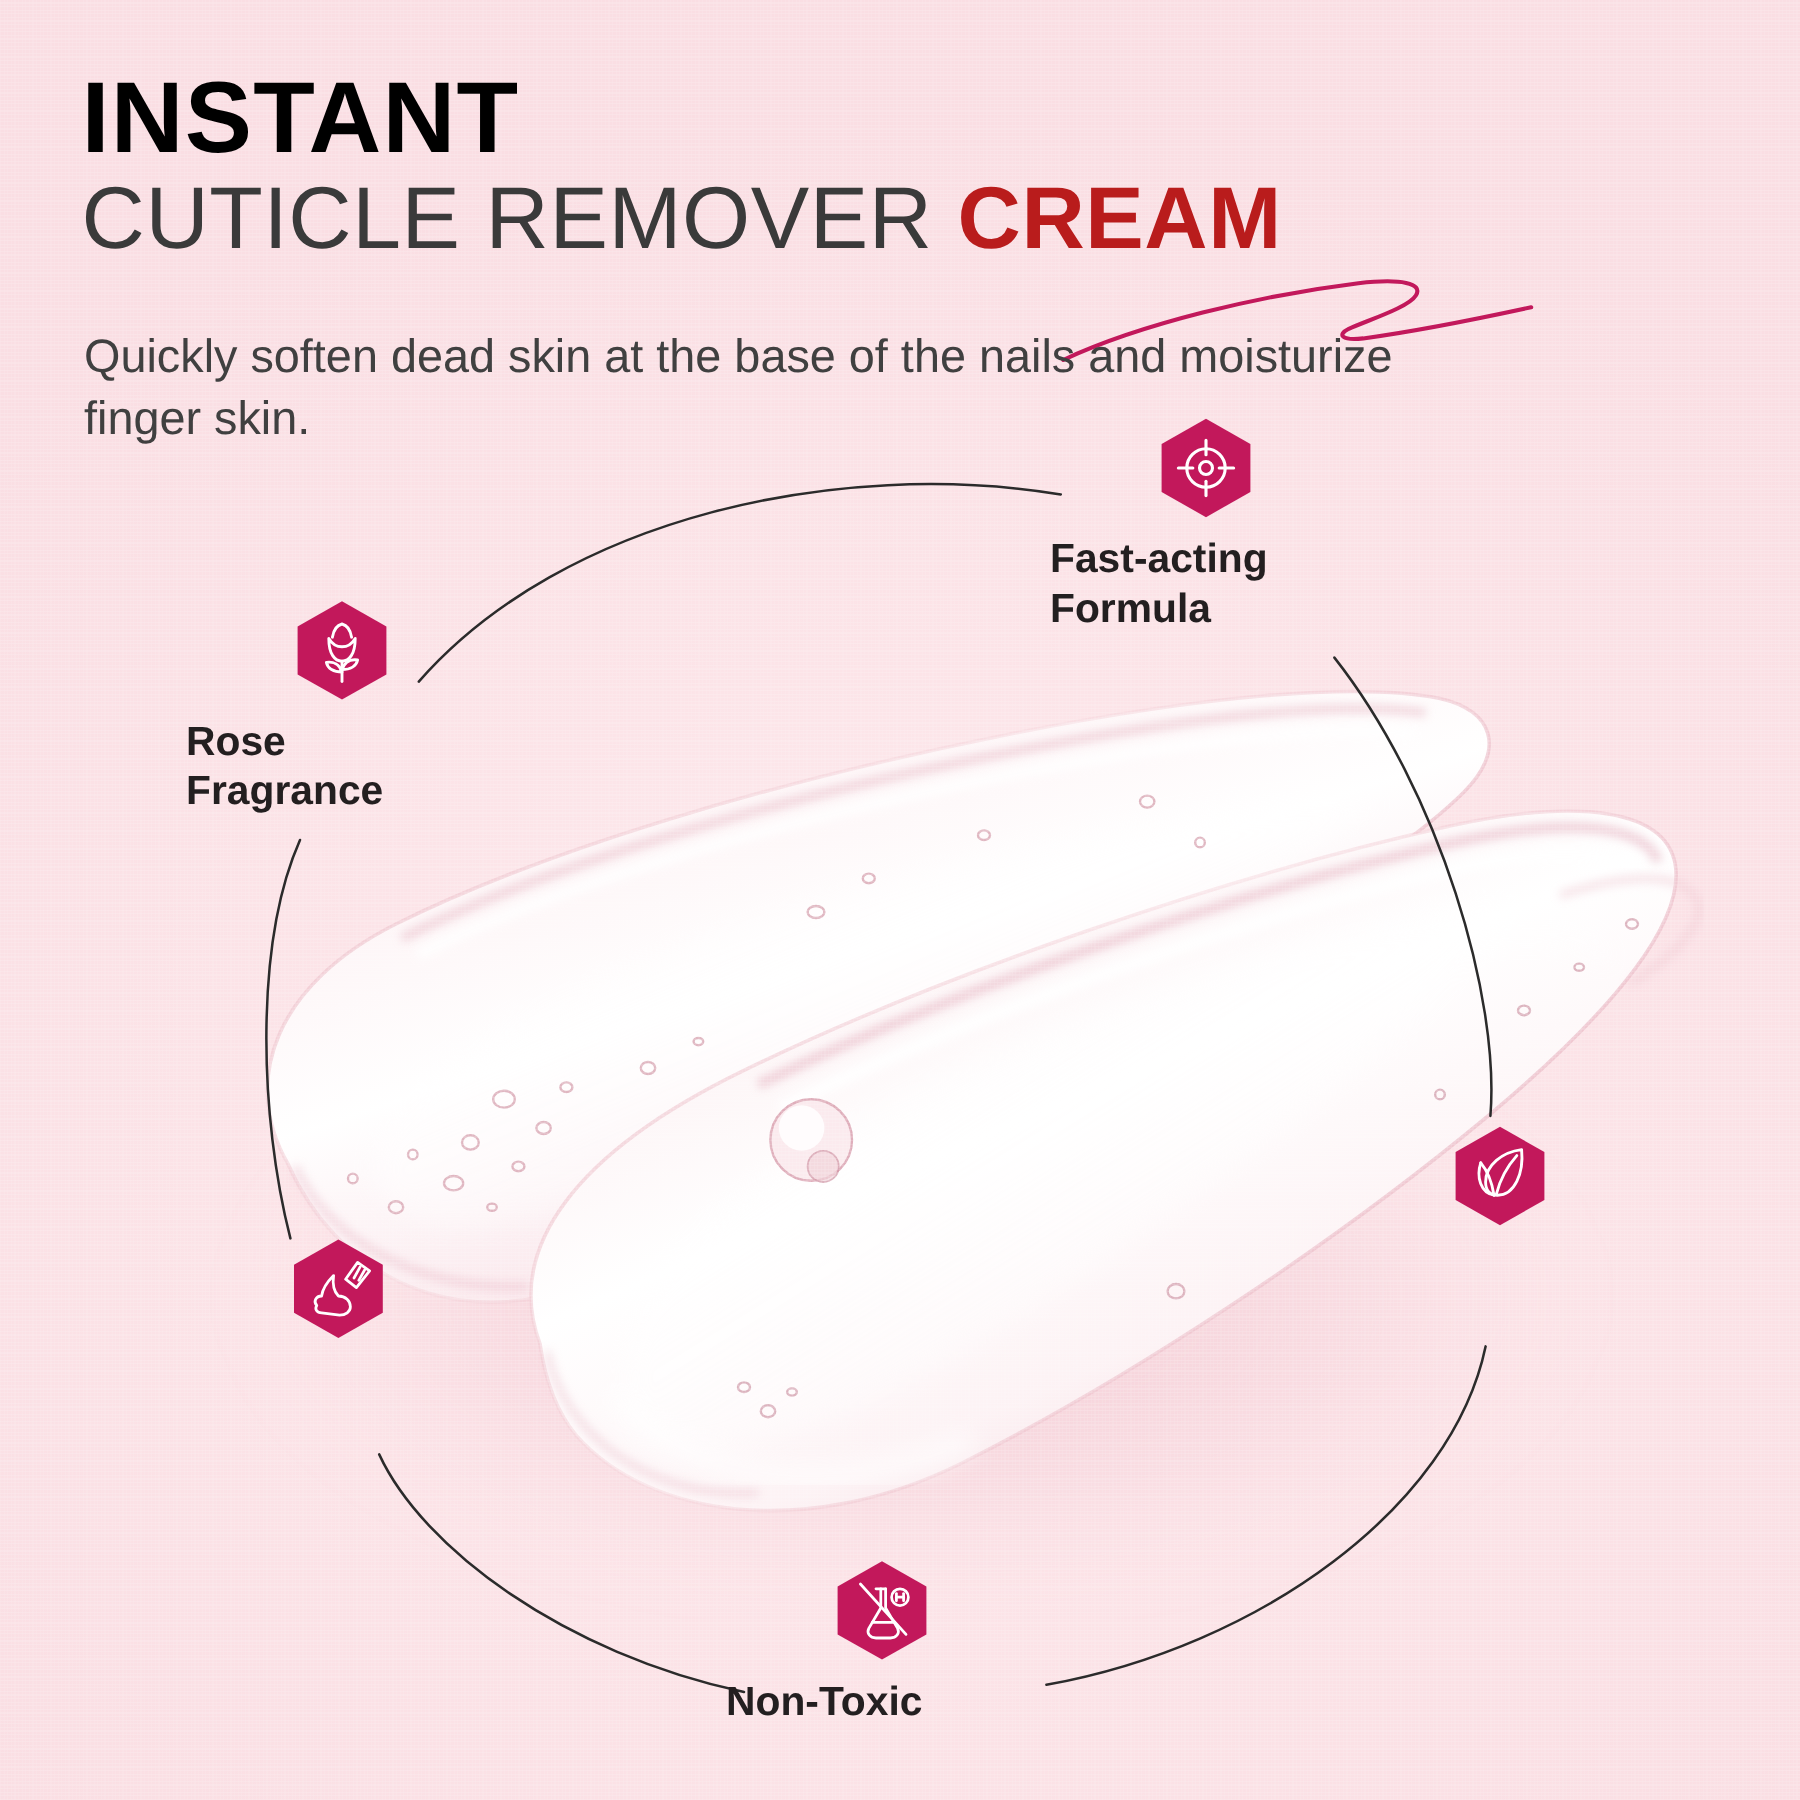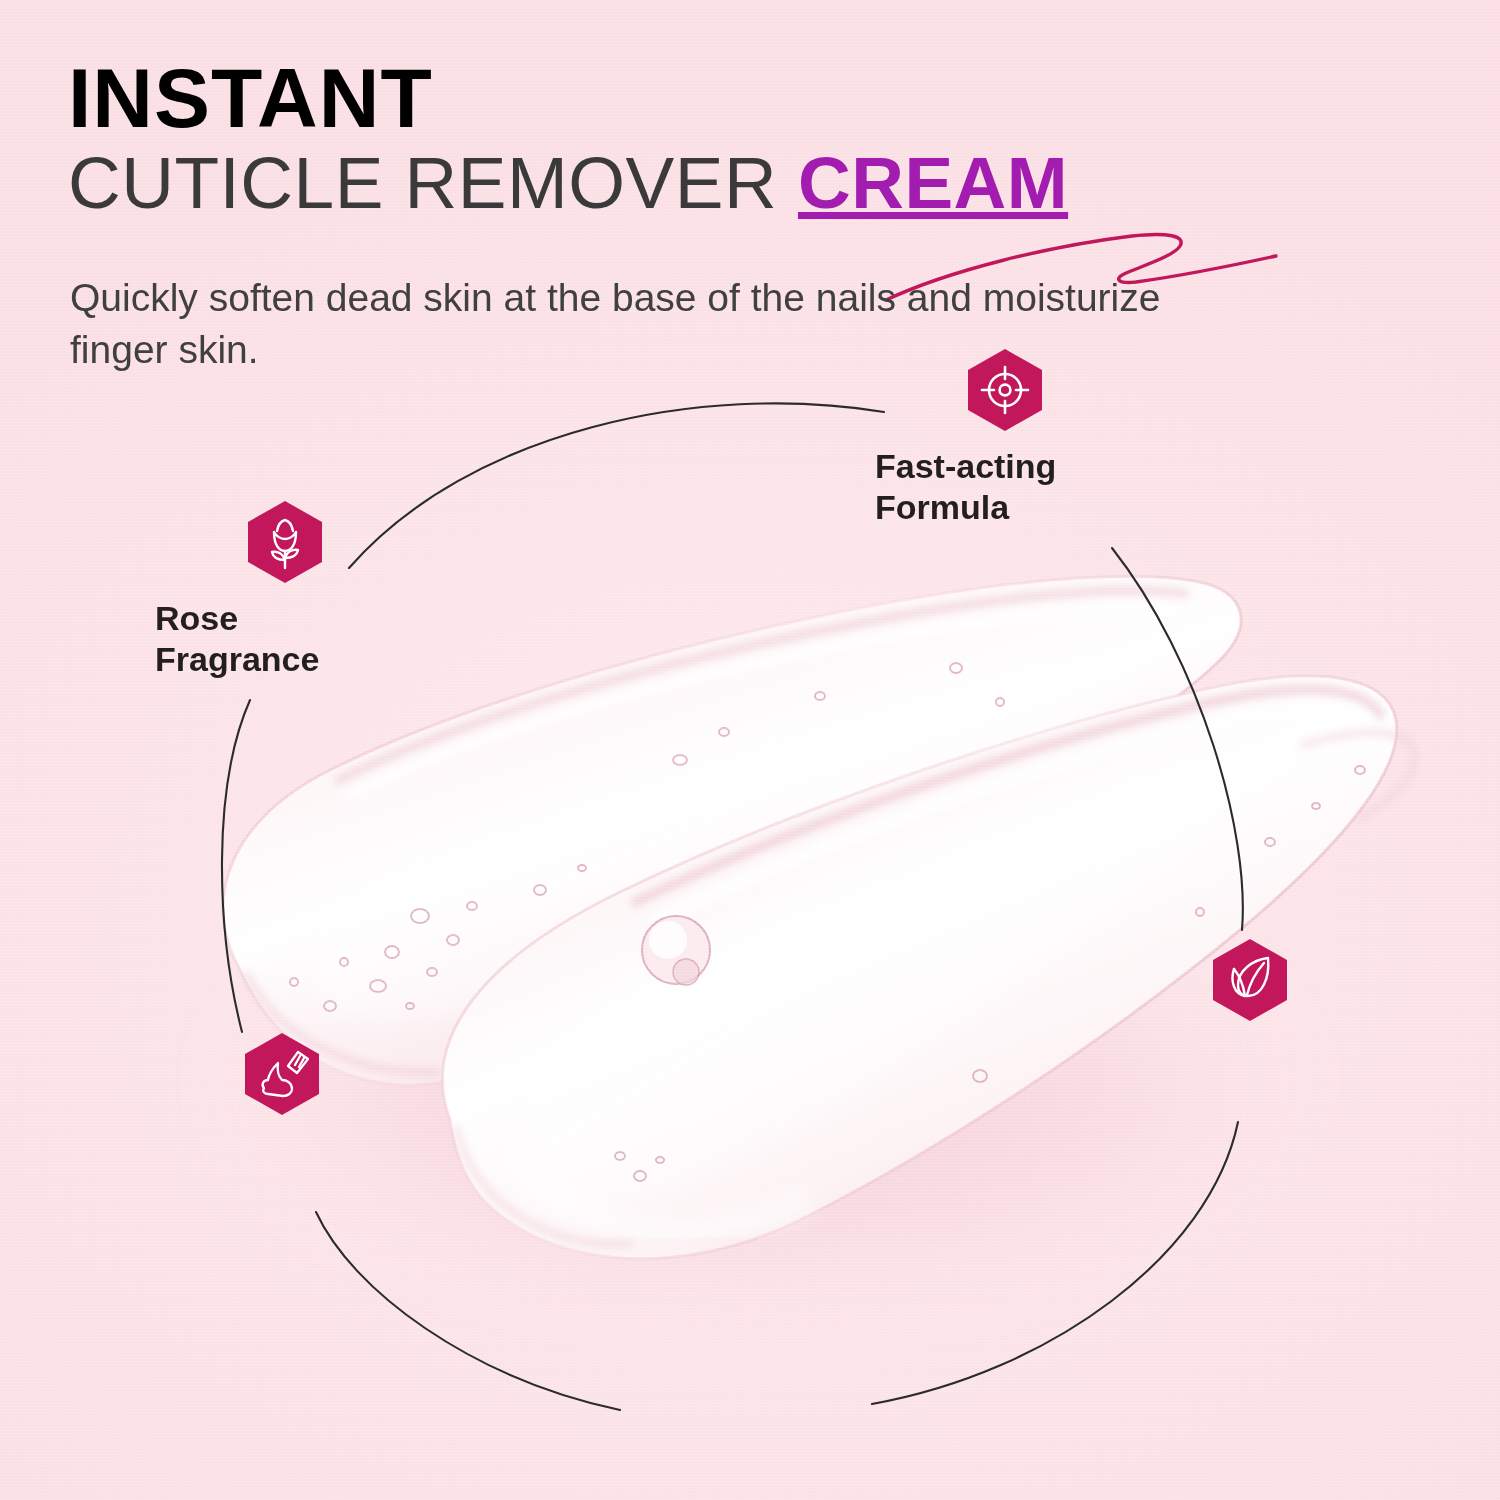--- a/index.html
+++ b/index.html
@@ -46,21 +46,21 @@
   }
   .line2 {
     font-size: 73px;
     font-weight: 400;
     letter-spacing: .5px;
     line-height: 1.18;
     color: #3a3a3a;
     margin: 0;
     white-space: nowrap;
   }
-  .line2 .accent { color: #a21caf; font-weight: 700; text-decoration: underline; }
+  .line2 .accent { color: #b91c1c; font-weight: 700; }
   #subtitle {
     position: absolute;
     left: 70px;
     top: 272px;
     width: 1120px;
     font-size: 39px;
     line-height: 1.34;
     color: #404040;
     font-weight: 400;
   }
@@ -331,14 +331,36 @@
           <line x1="60" y1="26" x2="55" y2="35"></line>
 
           <path d="M 24 62 C 20 62, 18 59, 20 56 C 17 53, 19 48, 24 48
                    C 25 41, 30 35, 34 31 C 33 38, 34 44, 38 48
                    C 44 48, 48 52, 48 57 C 48 61, 44 64, 39 64 Z"></path>
         </g>
       </svg>
     </div>
   </div>
 
+  <div class="feature" id="f-nontox">
+    <div class="hexwrap">
+      <svg viewBox="0 0 76 84" width="76" height="84">
+        <polygon points="38,1 75,22 75,62 38,83 1,62 1,22" fill="#c2185b"></polygon>
+        <g fill="none" stroke="#ffffff" stroke-width="2.3" stroke-linecap="round" stroke-linejoin="round">
+
+          <path d="M 33 24 L 41 24"></path>
+          <path d="M 37 24 L 37 40 L 27 57 C 25 61, 28 65, 33 65
+                   L 45 65 C 50 65, 53 61, 51 57 L 41 40 L 41 24"></path>
+          <path d="M 30 52 L 48 52"></path>
+
+          <circle cx="53" cy="31" r="7"></circle>
+          <line x1="50" y1="28" x2="50" y2="34"></line>
+          <line x1="56" y1="28" x2="56" y2="34"></line>
+          <line x1="50" y1="31" x2="56" y2="31"></line>
+
+          <line x1="20" y1="20" x2="58" y2="62"></line>
+        </g>
+      </svg>
+    </div>
+    <div class="feature-label">Non-Toxic</div>
+  </div>
 
 </div>
 
 </body></html>

